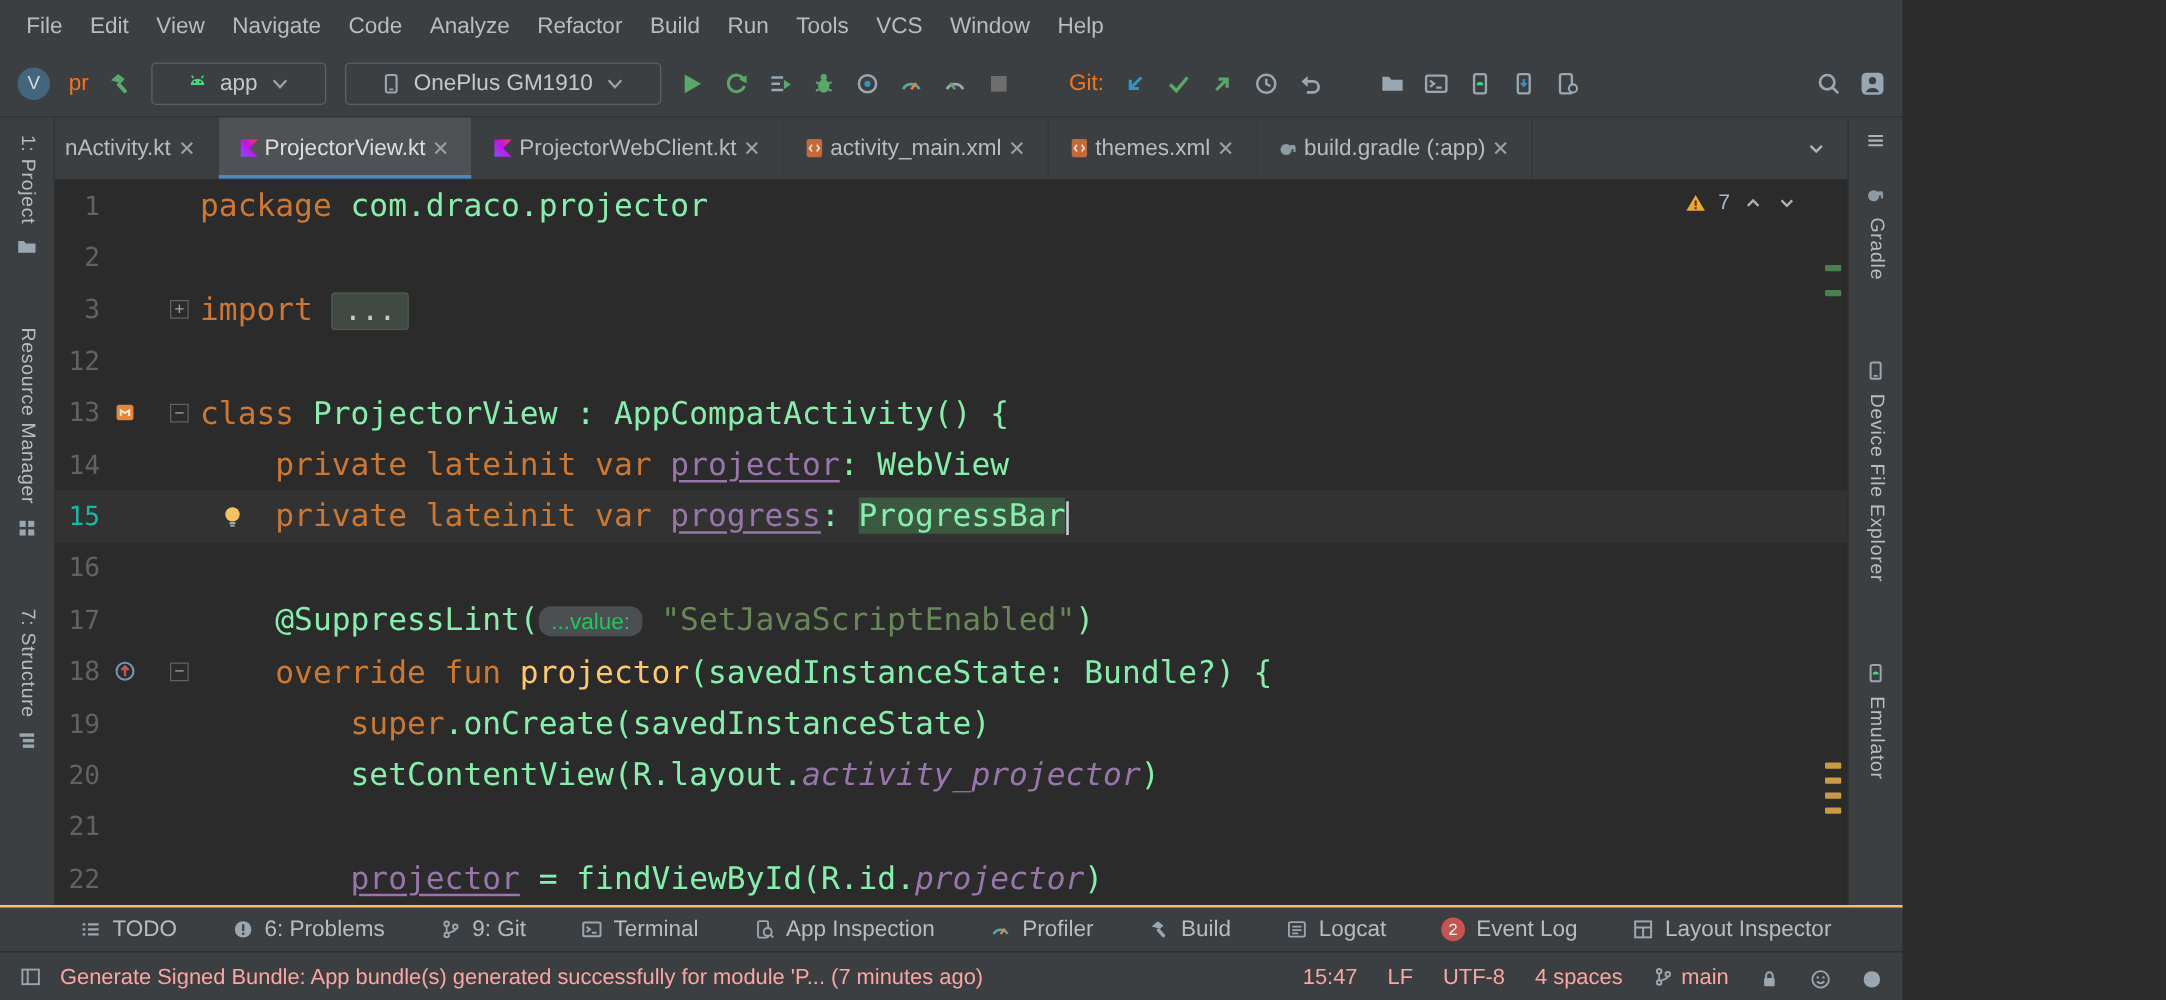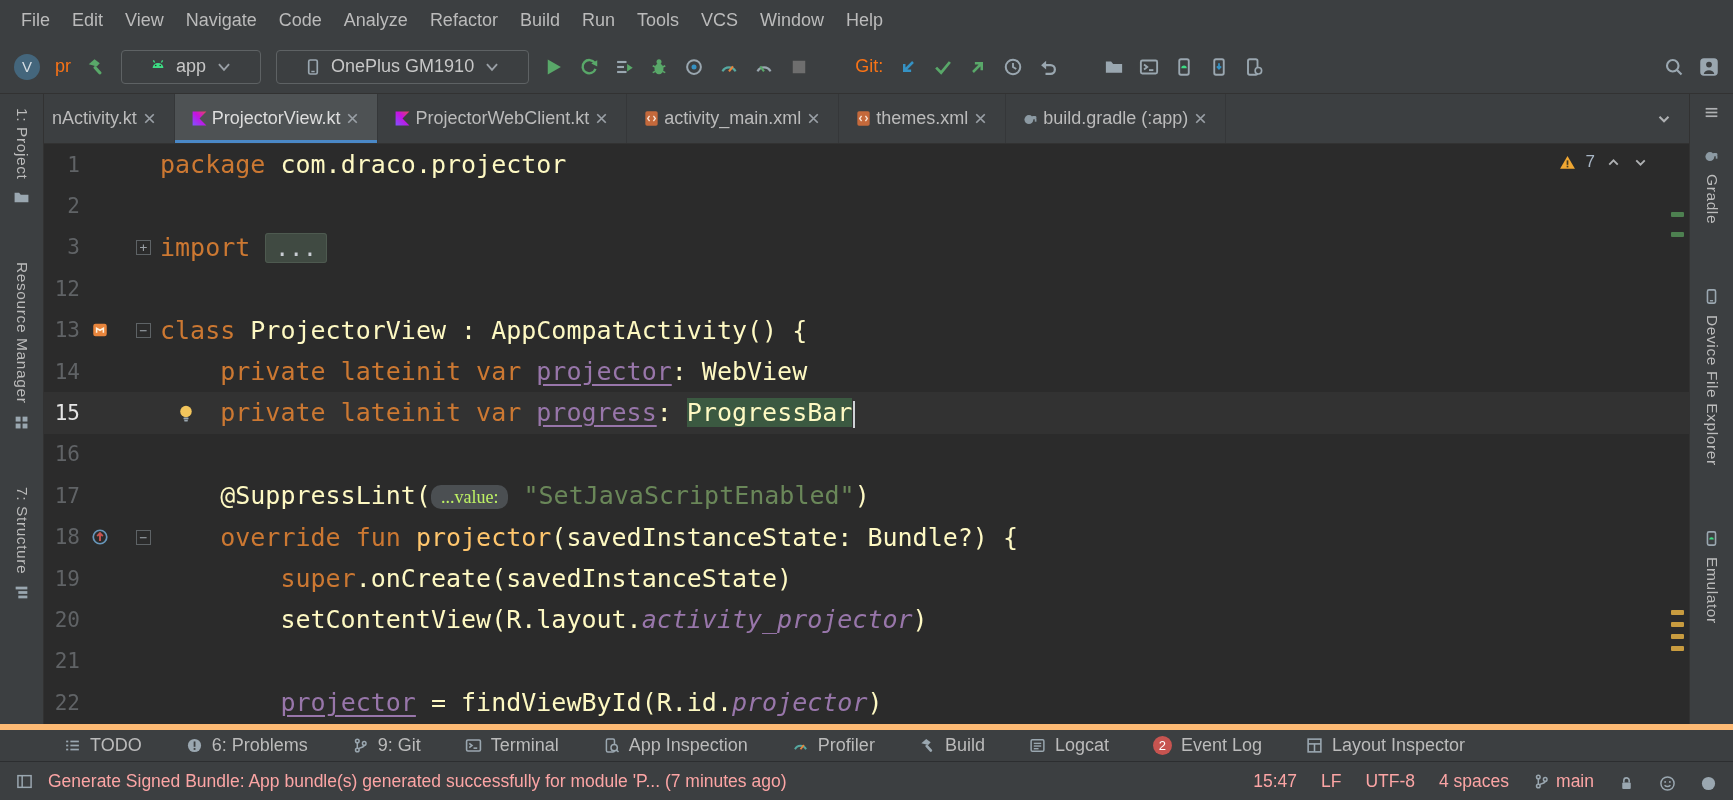--- a/index.html
+++ b/index.html
@@ -1,18 +1,18 @@
 <!DOCTYPE html>
 <html><head>
 <meta charset="utf-8">
 <style>
 *{margin:0;padding:0;box-sizing:border-box;}
 html,body{width:1733px;height:800px;background:#2b2b2b;overflow:hidden;}
 body{font-family:"Liberation Sans",sans-serif;color:#bbbbbb;}
-.app{width:1733px;height:800px;display:flex;flex-direction:column;}
+.app{width:1522px;height:800px;display:flex;flex-direction:column;}
 .ic{display:inline-flex;align-items:center;justify-content:center;flex:none;}
 .ic svg{width:18px;height:18px;display:block;}
 
 
 .menubar{height:40px;background:#3c3f41;display:flex;align-items:center;padding-left:10px;font-size:18px;flex:none;}
 .menu-item{padding:0 11px;line-height:40px;color:#bbbbbb;}
 
 
 .toolbar{height:54px;background:#3c3f41;display:flex;align-items:center;gap:15px;padding:0 14px;flex:none;border-bottom:1px solid #323232;}
 .toolbar .ic svg{width:20px;height:20px;}
@@ -45,45 +45,45 @@
 .tab.active::after{content:"";position:absolute;left:0;right:0;bottom:0;height:3px;background:#4a88c7;}
 .tab.partial{padding-left:8px;}
 .hidden-tabs{margin-left:auto;align-self:center;padding:0 16px;}
 
 
 .editor{flex:1;position:relative;background:#2b2b2b;overflow:hidden;}
 .line{display:flex;align-items:center;height:41.4px;position:relative;}
 .line.current{background:#323232;}
 .gutter{width:116px;flex:none;display:flex;align-items:center;height:100%;}
 .lnum{width:36px;text-align:right;font-family:"DejaVu Sans Mono",monospace;font-size:21px;color:#606366;flex:none;}
-.lnum.cur{color:#e5e5e5;}
+.lnum.cur{color:#14b8a6;}
 .gslot-icon{width:40px;display:flex;justify-content:center;flex:none;}
 .gslot-icon .ic svg{width:18px;height:18px;}
 .gslot-fold{width:40px;display:flex;justify-content:flex-end;padding-right:9px;flex:none;}
 .foldbox{width:15px;height:15px;border:1px solid #5e6366;color:#9aa0a6;font-size:13px;line-height:13px;display:flex;align-items:center;justify-content:center;background:#2b2b2b;font-family:"DejaVu Sans Mono",monospace;}
 .code{white-space:pre;font-family:"DejaVu Sans Mono",monospace;font-size:25px;color:#a9b7c6;}
 .seg-k{color:#cc7832;}
-.seg-p{color:#fef9c3;}
+.seg-p{color:#86efac;}
 .seg-s{color:#6a8759;}
 .seg-fn{color:#ffc66d;}
 .seg-fu{color:#9876aa;text-decoration:underline;text-underline-offset:4px;}
 .seg-fi{color:#9876aa;font-style:italic;}
 .seg-sel{background:#3b5941;}
 .seg-fold{background:#404a42;color:#c9cdd3;border-radius:3px;padding:1px 9px;border:1px solid #4e5a50;font-size:23px;}
-.seg-inlay{background:#4b4f52;color:#bef264;border-radius:10px;padding:2px 10px;font-family:Liberation Serif, serif;font-size:18px;vertical-align:middle;}
+.seg-inlay{background:#4b4f52;color:#22c55e;border-radius:10px;padding:2px 10px;font-family:Liberation Sans, sans-serif;font-size:18px;vertical-align:middle;}
 .caret{display:inline-block;width:2px;height:27px;background:#cfd2d6;vertical-align:middle;margin-left:1px;}
 .bulb{position:absolute;left:132px;top:50%;transform:translateY(-50%);}
 .bulb svg{width:20px;height:20px;}
 .inspect{position:absolute;top:8px;right:40px;display:flex;align-items:center;gap:10px;font-size:17px;color:#a9b7c6;}
 .inspect .ic svg{width:17px;height:17px;}
 .stripemarks{position:absolute;top:0;right:0;width:22px;bottom:0;}
 .mark{position:absolute;right:5px;width:13px;height:5px;border-radius:1px;}
 
 
-.bottombar{height:37px;background:#3c3f41;border-top:6px solid #fdba74;display:flex;align-items:center;gap:44px;padding:0 20px 0 64px;font-size:18px;flex:none;}
+.bottombar{height:37px;background:#3c3f41;border-top:2px solid #fdba74;display:flex;align-items:center;gap:44px;padding:0 20px 0 64px;font-size:18px;flex:none;}
 .btool{display:flex;align-items:center;gap:9px;white-space:nowrap;}
 .btool .ic svg{width:17px;height:17px;}
 .badge{min-width:19px;height:19px;border-radius:10px;background:#c75450;color:#ffffff;font-size:13px;display:flex;align-items:center;justify-content:center;padding:0 5px;}
 
 
 .statusbar{height:39px;background:#3c3f41;border-top:1px solid #2c2e30;display:flex;align-items:center;padding:0 16px;font-size:17.5px;color:#fca5a5;flex:none;}
 .statusbar .ic svg{width:17px;height:17px;}
 .status-msg{margin-left:15px;white-space:nowrap;}
 .status-right{margin-left:auto;display:flex;align-items:flex-end;gap:24px;}
 .branch{display:flex;align-items:center;gap:6px;}

